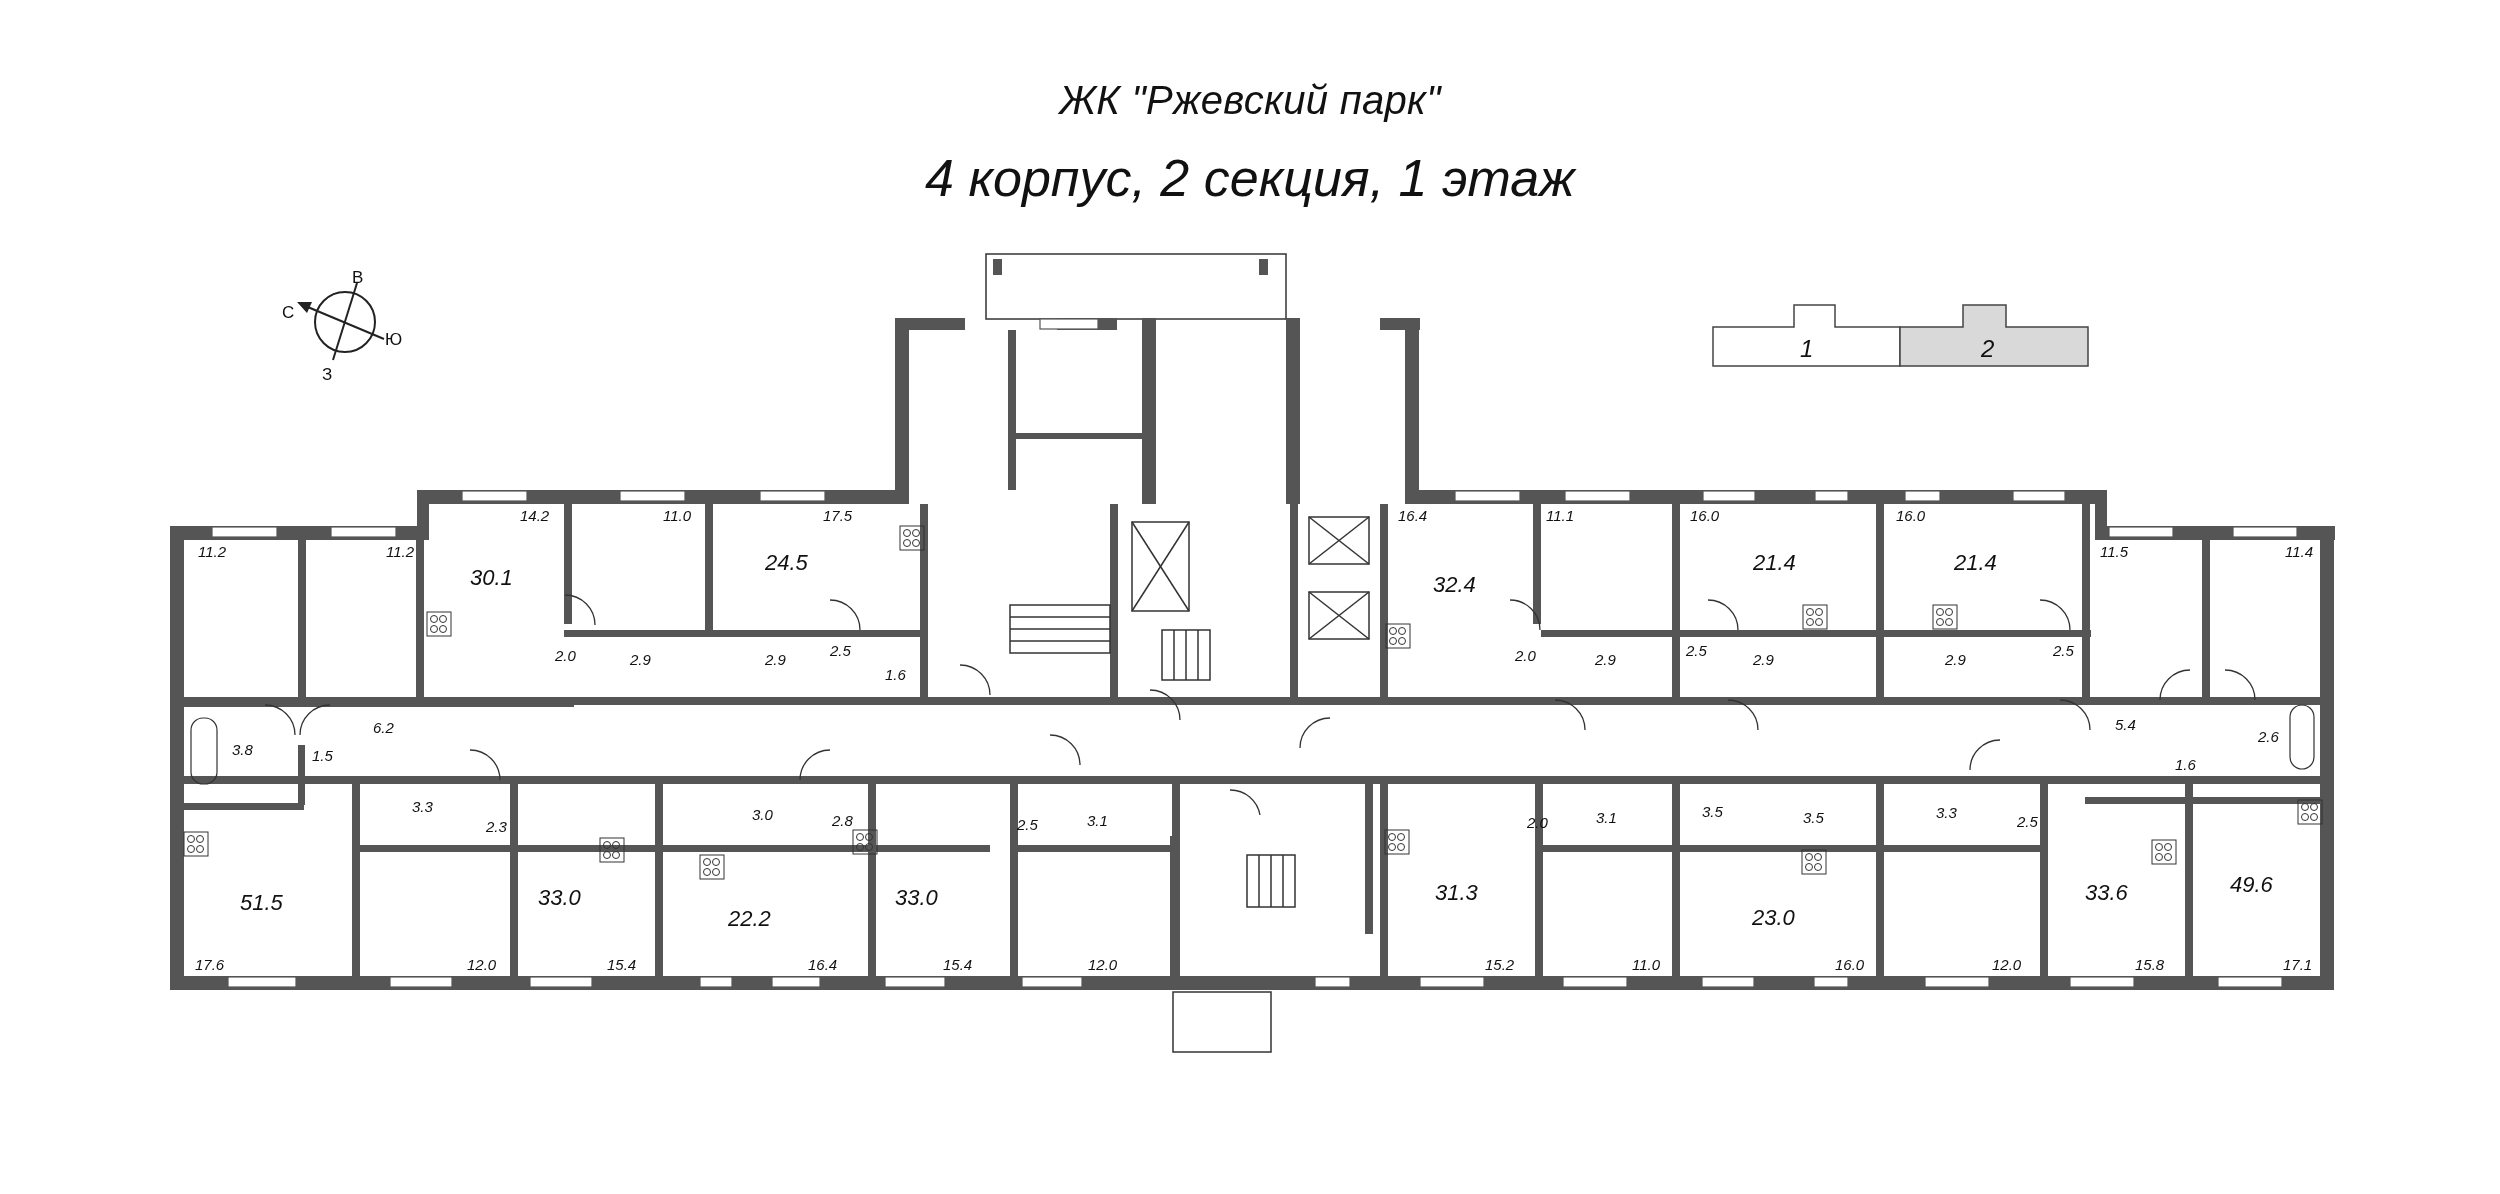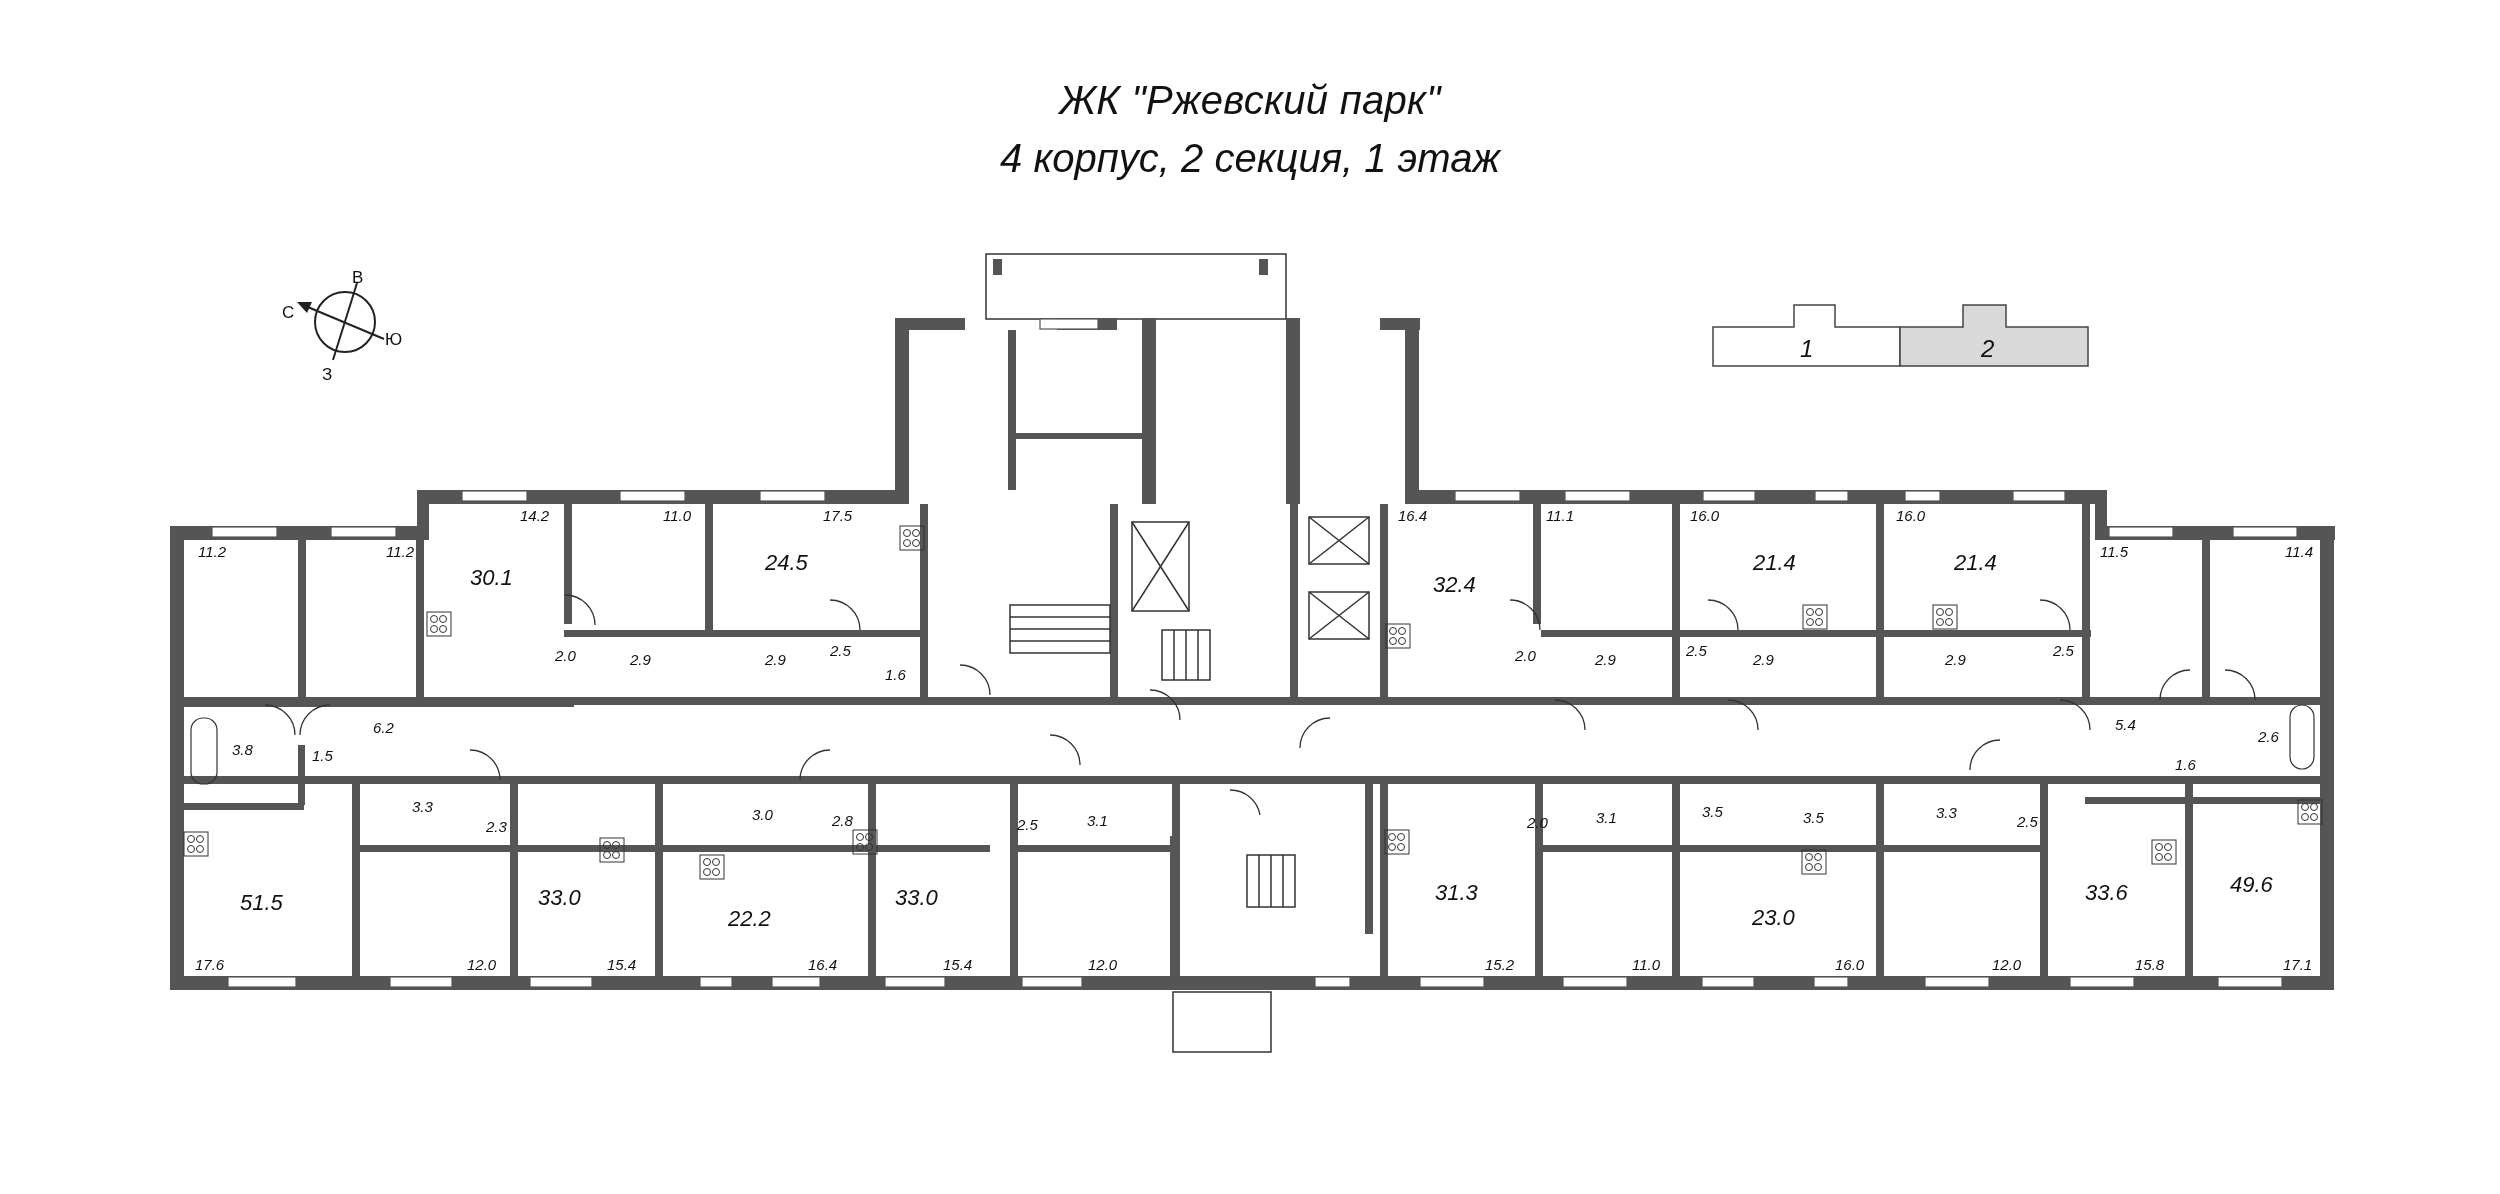--- a/index.html
+++ b/index.html
@@ -1,20 +1,20 @@
 <!DOCTYPE html>
 <html><head>
 <meta charset="utf-8">
 <style>
   html, body { margin: 0; padding: 0; background: #ffffff; }
   body { width: 2500px; height: 1194px; position: relative; overflow: hidden;
          font-family: "Liberation Sans", sans-serif; color: #111; }
   .title { position: absolute; left: 0; width: 2500px; text-align: center; font-style: italic; color: #111; }
   .title.main { top: 78px; font-size: 40px; letter-spacing: 0.3px; }
-  .title.sub { top: 136px; font-size: 40px; }
+  .title.sub { top: 148px; font-size: 52px; }
   svg.plan { position: absolute; left: 0; top: 0; }
   .wall { fill: #555555; }
   .thin { fill: none; stroke: #333; stroke-width: 1.5; }
   .win { fill: #ffffff; stroke: #555; stroke-width: 1.2; }
   .lbl { font-family: "Liberation Sans", sans-serif; font-style: italic; fill: #111; }
   .lbl.big { font-size: 22px; }
   .lbl.sm { font-size: 15px; }
   .compass-text { font-family: "Liberation Sans", sans-serif; font-size: 17px; fill: #111; }
   .sec-text { font-family: "Liberation Sans", sans-serif; font-style: italic; font-size: 24px; fill: #111; }
 </style>

